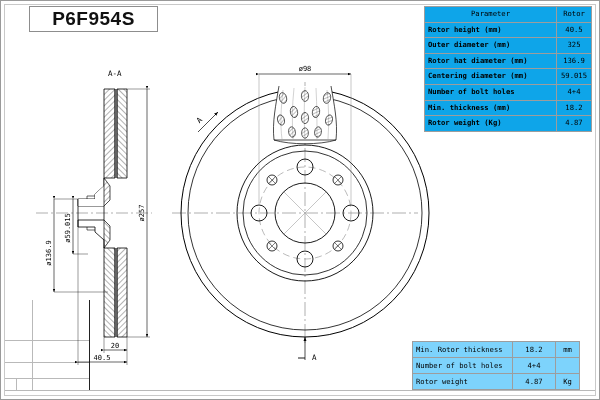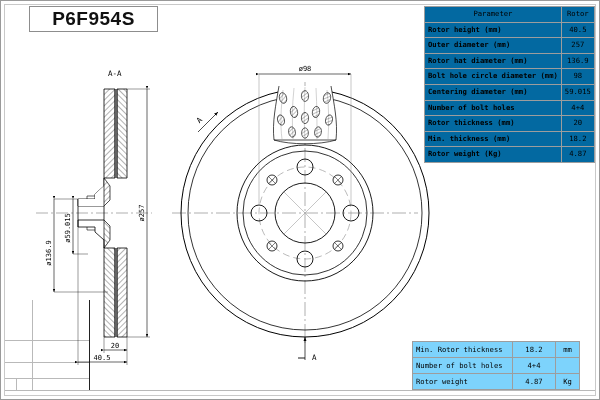--- a/index.html
+++ b/index.html
@@ -21,21 +21,21 @@
 
   
   #partno{position:absolute;left:29px;top:6px;width:129px;height:26px;
     box-sizing:border-box;border:1px solid #8d8d8d;background:#fff;
     display:flex;align-items:center;justify-content:center;}
   #partno span{font-family:"Liberation Sans",sans-serif;
     font-size:19px;font-weight:700;letter-spacing:.5px;color:#111;}
 
   
   #param-table{position:absolute;left:424px;top:6px;width:168px;
-    border-collapse:collapse;background:#0369a1;}
+    border-collapse:collapse;background:#0ea5e9;}
   #param-table td,#param-table th{border:1px solid #9d9d9d;
     font-size:7.2px;font-weight:400;padding:0 3px;height:14.6px;
     line-height:14.6px;white-space:nowrap;color:#000;}
   #param-table th{text-align:center;}
   #param-table td.k{text-align:left;width:125px;font-weight:bold;}
   #param-table td.v{text-align:center;}
 
   
   #sum-table{position:absolute;left:412px;top:341px;width:168px;
     border-collapse:collapse;background:#7dd3fc;}
@@ -258,41 +258,33 @@
         <th>Rotor</th>
       </tr>
     </thead>
     <tbody>
       <tr>
           <td class="k">Rotor height (mm)</td>
           <td class="v">40.5</td>
         </tr>
       <tr>
           <td class="k">Outer diameter (mm)</td>
-          <td class="v">257</td>
+          <td class="v">325</td>
         </tr>
       <tr>
           <td class="k">Rotor hat diameter (mm)</td>
           <td class="v">136.9</td>
         </tr>
       <tr>
-          <td class="k">Bolt hole circle diameter (mm)</td>
-          <td class="v">98</td>
-        </tr>
-      <tr>
           <td class="k">Centering diameter (mm)</td>
           <td class="v">59.015</td>
         </tr>
       <tr>
           <td class="k">Number of bolt holes</td>
           <td class="v">4+4</td>
-        </tr>
-      <tr>
-          <td class="k">Rotor thickness (mm)</td>
-          <td class="v">20</td>
         </tr>
       <tr>
           <td class="k">Min. thickness (mm)</td>
           <td class="v">18.2</td>
         </tr>
       <tr>
           <td class="k">Rotor weight (Kg)</td>
           <td class="v">4.87</td>
         </tr>
     </tbody>

